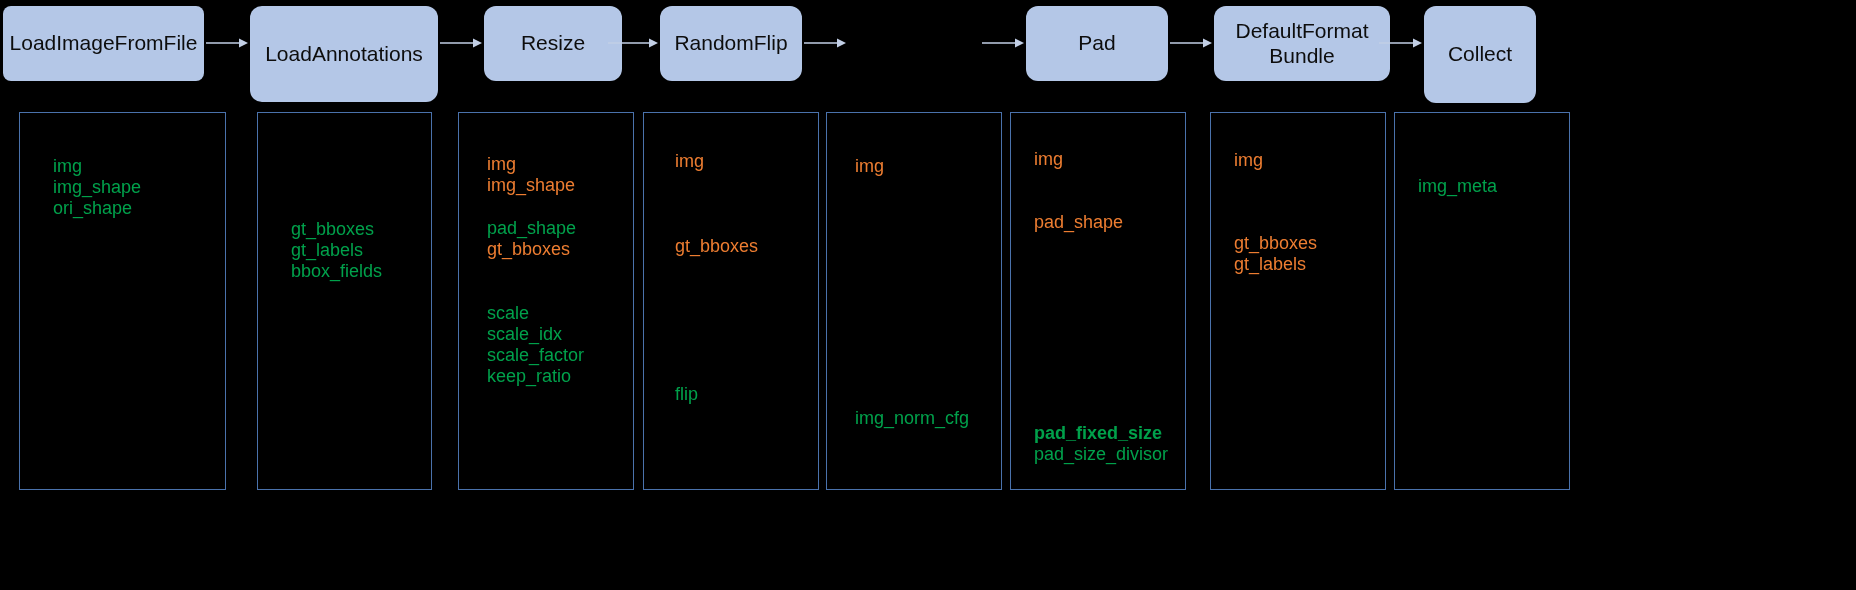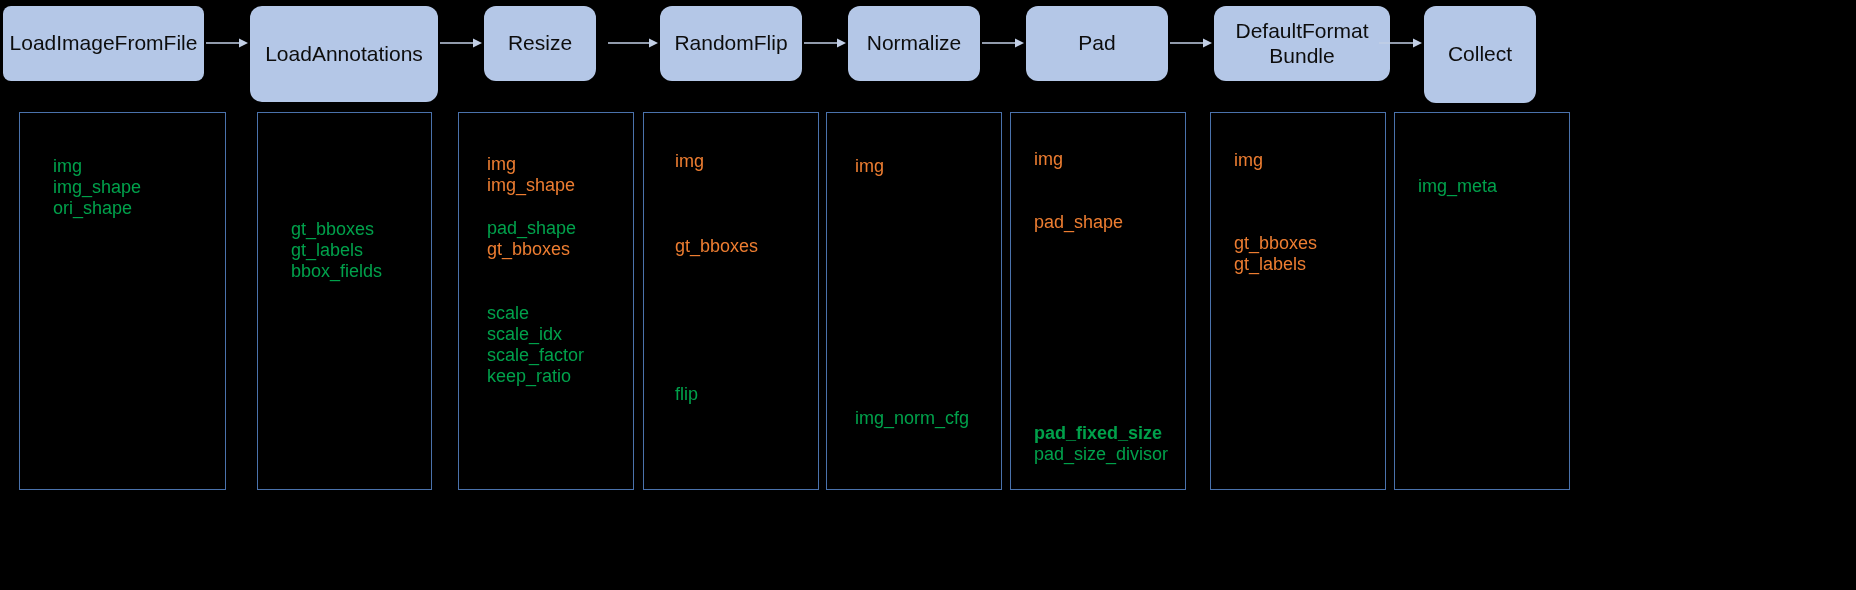--- a/index.html
+++ b/index.html
@@ -65,28 +65,25 @@
 </head>
 <body>
 
 <div id="stage">
     <div class="stage-box" style="left: 3px; top: 6px; width: 201px; height: 75px; border-radius: 8px;">
       <span class="stage-label">LoadImageFromFile</span>
     </div>
     <div class="stage-box" style="left: 250px; top: 6px; width: 188px; height: 96px;">
       <span class="stage-label">LoadAnnotations</span>
     </div>
-    <div class="stage-box" style="left: 484px; top: 6px; width: 112px; height: 75px;">
+    <div class="stage-box" style="left: 484px; top: 6px; width: 138px; height: 75px;">
       <span class="stage-label">Resize</span>
     </div>
     <div class="stage-box" style="left: 660px; top: 6px; width: 142px; height: 75px;">
       <span class="stage-label">RandomFlip</span>
-    </div>
-    <div class="stage-box" style="left: 848px; top: 6px; width: 132px; height: 75px;">
-      <span class="stage-label">Normalize</span>
     </div>
     <div class="stage-box" style="left: 1026px; top: 6px; width: 142px; height: 75px; align-items: center;">
       <span class="stage-label">Pad</span>
     </div>
     <div class="stage-box" style="left: 1214px; top: 6px; width: 176px; height: 75px;">
       <span class="stage-label">DefaultFormat
 Bundle</span>
     </div>
     <div class="stage-box" style="left: 1424px; top: 6px; width: 112px; height: 97px;">
       <span class="stage-label">Collect</span>

